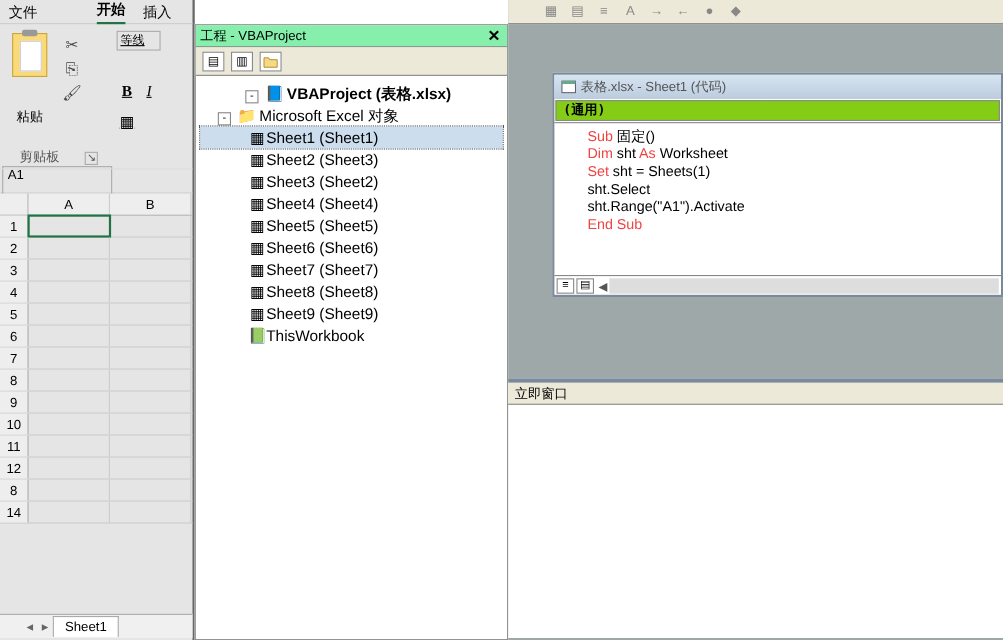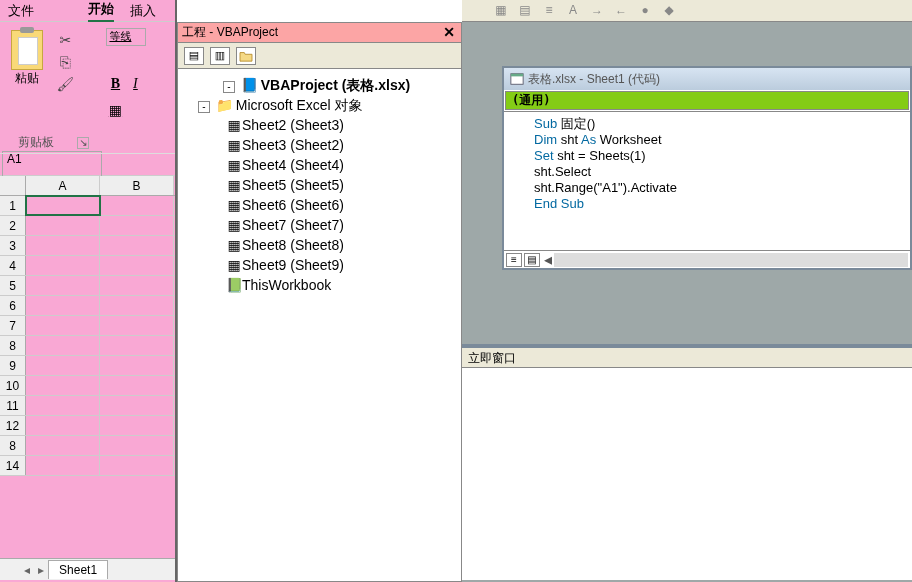--- a/index.html
+++ b/index.html
@@ -1,31 +1,31 @@
 <!DOCTYPE html>
 <html><head>
 <meta charset="utf-8">
 <style>
 * { box-sizing: border-box; margin: 0; padding: 0; font-family: "Microsoft YaHei", SimSun, Arial, sans-serif; }
 body { width: 912px; height: 582px; background: #fff; overflow: hidden; position: relative; }
 
 
-.ribbon { width: 177px; height: 582px; float: left; background: #f9a8d4; border-right: 2px solid #666; }
+.ribbon { width: 177px; height: 582px; float: left; background: #e5e5e5; border-right: 2px solid #666; }
 .tabs { display: flex; height: 22px; align-items: center; padding-left: 8px; gap: 16px; font-size: 13px; }
 .tabs .tab { cursor: pointer; }
 .tabs .tab.active { font-weight: bold; border-bottom: 2px solid #217346; padding-bottom: 2px; margin-left: 38px; }
 .ribbon-top-border { border-bottom: 1px solid #ccc; }
 
 .ribbon-body { height: 132px; border-bottom: 1px solid #ddd; padding: 4px; position: relative; }
 .clipboard-group { display: inline-block; width: 92px; vertical-align: top; }
 .paste-btn { width: 46px; height: 70px; display: inline-block; text-align: center; cursor: pointer; }
 .paste-icon { width: 32px; height: 40px; background: #f9d978; border: 1px solid #c8a640; margin: 4px auto 0; position: relative; }
 .paste-icon::before { content: ""; position: absolute; top: -4px; left: 8px; width: 14px; height: 6px; background: #999; border-radius: 2px; }
 .paste-icon::after { content: ""; position: absolute; top: 6px; left: 6px; width: 18px; height: 26px; background: #fff; border: 1px solid #ccc; }
-.paste-label { font-size: 12px; }
+.paste-label { font-size: 12px; margin-top: 28px; }
 .clip-side { display: inline-block; vertical-align: top; margin-top: 6px; }
 .side-btn { width: 22px; height: 20px; display: block; margin-bottom: 2px; cursor: pointer; text-align: center; font-size: 14px; color: #444; }
 .group-label { position: absolute; bottom: 2px; left: 18px; font-size: 12px; color: #555; }
 .group-label .dialog-launcher { display: inline-block; margin-left: 20px; font-size: 10px; border: 1px solid #aaa; width: 12px; height: 12px; text-align: center; line-height: 10px; cursor: pointer; }
 
 .font-group { display: inline-block; vertical-align: top; margin-left: 6px; width: 60px; }
 .font-row { height: 22px; font-size: 12px; display: flex; align-items: center; gap: 2px; text-decoration: underline; }
 .font-combo { border: 1px solid #aaa; width: 40px; height: 18px; font-size: 11px; padding-left: 2px; }
 .bi-btn { width: 18px; height: 18px; font-family: "Times New Roman"; font-size: 14px; text-align: center; cursor: pointer; }
 .bold { font-weight: bold; }
@@ -43,21 +43,21 @@
 .rowhead { width: 26px; border-right: 1px solid #aaa; background: #eee; text-align: center; font-size: 12px; line-height: 20px; }
 .cell { width: 74px; border-right: 1px solid #ccc; }
 .cell.selected { outline: 2px solid #217346; outline-offset: -1px; }
 
 .sheet-tabs { position: absolute; bottom: 0; left: 0; right: 0; height: 22px; background: #f0f0f0; border-top: 1px solid #aaa; display: flex; align-items: center; padding-left: 20px; font-size: 12px; }
 .sheet-tab { padding: 2px 10px; background: #fff; border: 1px solid #aaa; border-bottom: none; cursor: pointer; }
 .nav-arrow { margin: 0 4px; color: #666; cursor: pointer; }
 
 
 .vba-panel { position: absolute; left: 177px; top: 22px; width: 285px; height: 560px; background: #fff; border: 1px solid #888; }
-.vba-title { height: 20px; background: #fca5a5; border-bottom: 1px solid #888; display: flex; align-items: center; justify-content: space-between; padding: 0 4px; font-size: 12px; }
+.vba-title { height: 20px; background: #86efac; border-bottom: 1px solid #888; display: flex; align-items: center; justify-content: space-between; padding: 0 4px; font-size: 12px; }
 .vba-close { width: 16px; height: 16px; font-weight: bold; font-size: 14px; text-align: center; line-height: 14px; cursor: pointer; }
 .vba-toolbar { height: 26px; border-bottom: 1px solid #888; display: flex; align-items: center; gap: 6px; padding-left: 6px; background: #ece9d8; }
 .tb-btn { width: 20px; height: 18px; border: 1px solid #888; background: #fff; cursor: pointer; display:flex; align-items:center; justify-content:center; font-size:11px; }
 .folder-btn svg { width: 14px; height: 12px; }
 .tree { padding: 6px 4px; font-family: "NSimSun", "SimSun", monospace; font-size: 14px; line-height: 20px; }
 .tree-row { white-space: nowrap; cursor: pointer; padding-left: 41px; }
 .tree-row .toggle { display: inline-block; width: 12px; text-align: center; border: 1px solid #888; font-size: 10px; line-height: 10px; margin-right: 2px; }
 .tree-row .ticon { display: inline-block; width: 16px; text-align: center; }
 .indent1 { padding-left: 16px; }
 .indent2 { padding-left: 44px; }
@@ -67,21 +67,21 @@
 
 .vba-right { position: absolute; left: 462px; top: 0; right: 0; height: 582px; background: #9ea8a8; }
 .mini-toolbar { height: 22px; background: #ece9d8; border-bottom: 1px solid #888; display:flex; align-items:center; gap:6px; padding-left:30px; }
 .mini-btn { width:18px; height:16px; color:#888; font-size:12px; text-align:center; }
 .code-window { position: absolute; left: 40px; top: 66px; right: 0; height: 204px; background: #fff; border: 2px solid #7a8a9a; }
 .code-title { height: 22px; background: linear-gradient(#d7e4f2, #bcd); display: flex; align-items: center; padding-left: 6px; font-size: 12px; color: #555; gap: 4px; }
 .code-title svg { width:14px; height:14px; }
 .code-combo-row { height: 22px; border-bottom: 1px solid #888; display: flex; }
 .code-combo { flex: 1; border: 1px solid #888; margin: 1px; font-size: 12px; font-family: "NSimSun", monospace; padding-left: 6px; background: #84cc16; display:flex; align-items:center; font-weight: bold; }
 .code-body { padding: 4px 30px; font-family: "NSimSun", Consolas, monospace; font-size: 13px; line-height: 16px; white-space: pre; }
-.kw { color: #0369a1; }
+.kw { color: #ef4444; }
 .code-status { position:absolute; bottom:0; left:0; right:0; height:18px; border-top: 1px solid #888; display:flex; align-items:center; }
 .code-status .sbtn { width:16px; height:14px; border:1px solid #888; margin-left:2px; text-align:center; font-size:10px; line-height:12px; }
 .code-status .scroll-track { flex:1; height:14px; background:#ddd; margin:0 2px; }
 
 .immediate { position: absolute; left: 0; top: 344px; right: 0; height: 236px; background: #fff; border-top: 4px solid #7a8a9a; }
 .imm-title { height: 20px; background: #ece9d8; border-bottom: 1px solid #888; font-size: 12px; padding-left: 6px; line-height: 20px; }
 </style>
 </head>
 <body>
 
@@ -228,20 +228,21 @@
       <span class="toggle">-</span>
       <span class="ticon">📘</span>
       <b>VBAProject (表格.xlsx)</b>
     </div>
     <div class="tree-row indent1">
       <span class="toggle">-</span>
       <span class="ticon">📁</span>
       <span>Microsoft Excel 对象</span>
     </div>
     <div id="tree-items">
+        <div class="tree-row indent2 sel"><span class="ticon">▦</span><span>Sheet1 (Sheet1)</span></div>
         <div class="tree-row indent2"><span class="ticon">▦</span><span>Sheet2 (Sheet3)</span></div>
         <div class="tree-row indent2"><span class="ticon">▦</span><span>Sheet3 (Sheet2)</span></div>
         <div class="tree-row indent2"><span class="ticon">▦</span><span>Sheet4 (Sheet4)</span></div>
         <div class="tree-row indent2"><span class="ticon">▦</span><span>Sheet5 (Sheet5)</span></div>
         <div class="tree-row indent2"><span class="ticon">▦</span><span>Sheet6 (Sheet6)</span></div>
         <div class="tree-row indent2"><span class="ticon">▦</span><span>Sheet7 (Sheet7)</span></div>
         <div class="tree-row indent2"><span class="ticon">▦</span><span>Sheet8 (Sheet8)</span></div>
         <div class="tree-row indent2"><span class="ticon">▦</span><span>Sheet9 (Sheet9)</span></div>
         <div class="tree-row indent2"><span class="ticon">📗</span><span>ThisWorkbook</span></div>
       </div>

